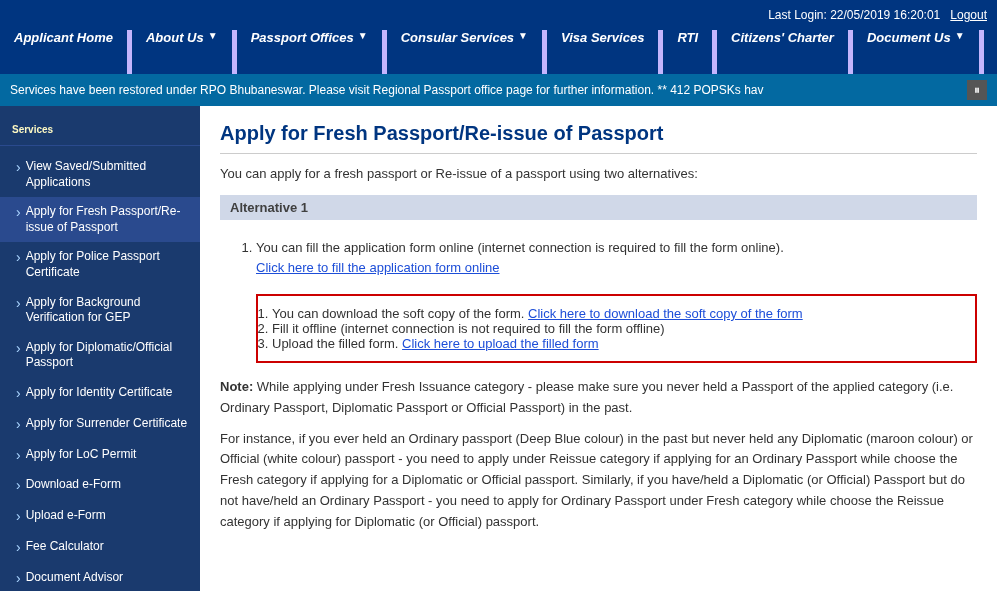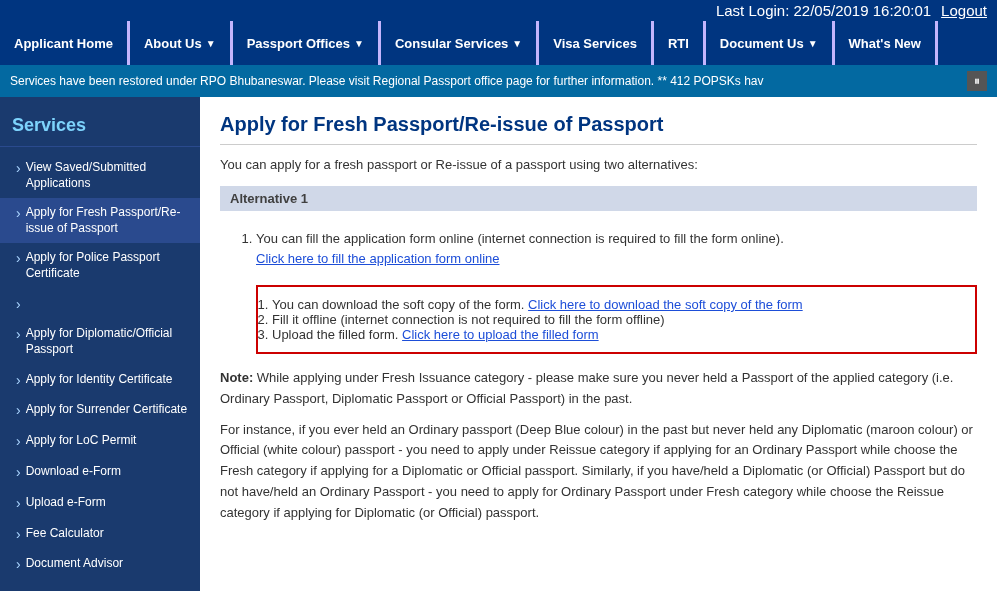--- a/index.html
+++ b/index.html
@@ -2,47 +2,48 @@
 <html><head>
   <meta charset="utf-8">
   <style>
     * { margin: 0; padding: 0; box-sizing: border-box; }
     body { font-family: Arial, sans-serif; font-size: 13px; color: #333; background: #f0f0f0; width: 997px; }
 
     
     .top-bar {
       background: #003580;
       color: #fff;
-      font-size: 15px;
-      padding: 2px 10px;
+      font-size: 12px;
+      padding: 8px 10px;
       display: flex;
       justify-content: flex-end;
       align-items: center;
       gap: 10px;
     }
     .top-bar a { color: #fff; text-decoration: underline; cursor: pointer; }
 
     
     .nav {
       background: #003580;
       display: flex;
       align-items: stretch;
       height: 44px;
     }
     .nav-item {
       color: #fff;
       font-size: 13px;
       font-weight: bold;
       padding: 0 14px;
       display: flex;
-      align-items: center;
+      align-items: flex-start;
       cursor: pointer;
       white-space: nowrap;
-      border-right: 3px solid #c4b5fd;
+      border-right: 5px solid #c4b5fd;
       gap: 4px;
+      font-style: italic;
     }
     .nav-item .arrow { font-size: 10px; }
 
     
     .ticker {
       background: #0369a1;
       color: #fff;
       font-size: 12px;
       padding: 6px 10px;
       display: flex;
@@ -73,22 +74,22 @@
     }
 
     
     .sidebar {
       width: 200px;
       background: #1a3a6e;
       padding: 10px 0;
       flex-shrink: 0;
     }
     .sidebar-title {
-      color: #7dd3fc;
-      font-size: 18px;
+      color: #fef9c3;
+      font-size: 10px;
       font-weight: bold;
       padding: 8px 12px 10px 12px;
       border-bottom: 1px solid #2a4a8e;
       margin-bottom: 6px;
     }
     .sidebar-item {
       color: #fff;
       font-size: 12px;
       padding: 7px 12px 7px 16px;
       cursor: pointer;
@@ -185,20 +186,23 @@
     <span>Consular Services</span>
     <span class="arrow">▼</span>
   </div>
   <div class="nav-item">
     <span>Visa Services</span>
   </div>
   <div class="nav-item">
     <span>RTI</span>
   </div>
   <div class="nav-item">
+    <span>Citizens' Charter</span>
+  </div>
+  <div class="nav-item">
     <span>Document Us</span>
     <span class="arrow">▼</span>
   </div>
   <div class="nav-item">
     <span>What's New</span>
   </div>
 </nav>
 
 <div class="ticker">
   <span class="ticker-text">Services have been restored under RPO Bhubaneswar. Please visit Regional Passport office page for further information. ** 412 POPSKs hav</span>
@@ -217,20 +221,21 @@
     <div class="sidebar-item active">
       <span class="bullet">›</span>
       <span>Apply for Fresh Passport/Re-issue of Passport</span>
     </div>
     <div class="sidebar-item">
       <span class="bullet">›</span>
       <span>Apply for Police Passport Certificate</span>
     </div>
     <div class="sidebar-item">
       <span class="bullet">›</span>
+      <span>Apply for Background Verification for GEP</span>
     </div>
     <div class="sidebar-item">
       <span class="bullet">›</span>
       <span>Apply for Diplomatic/Official Passport</span>
     </div>
     <div class="sidebar-item">
       <span class="bullet">›</span>
       <span>Apply for Identity Certificate</span>
     </div>
     <div class="sidebar-item">

